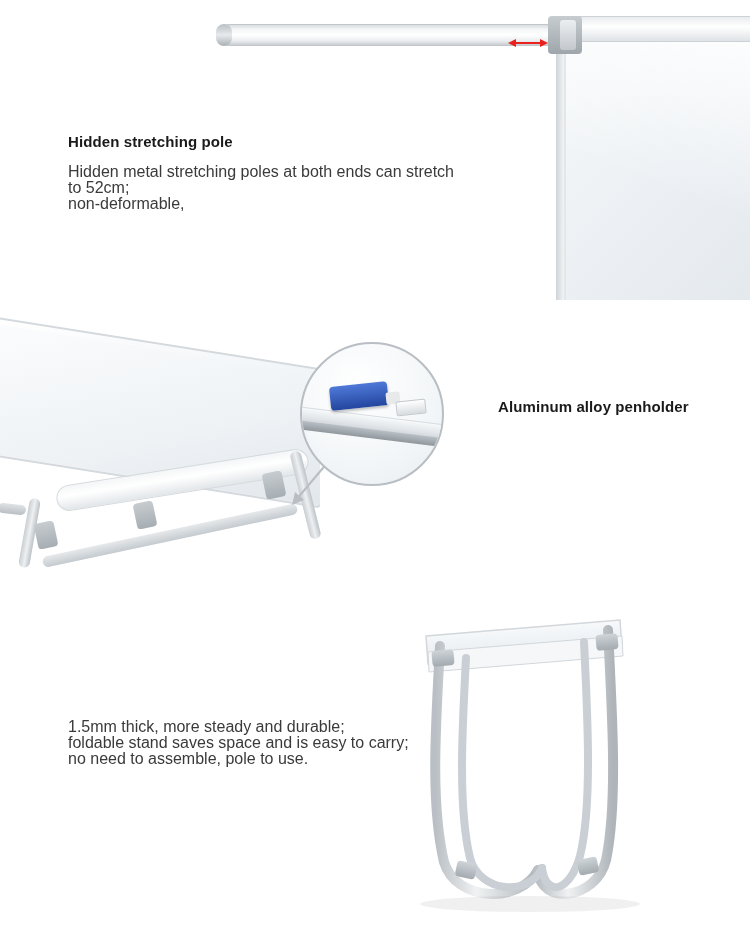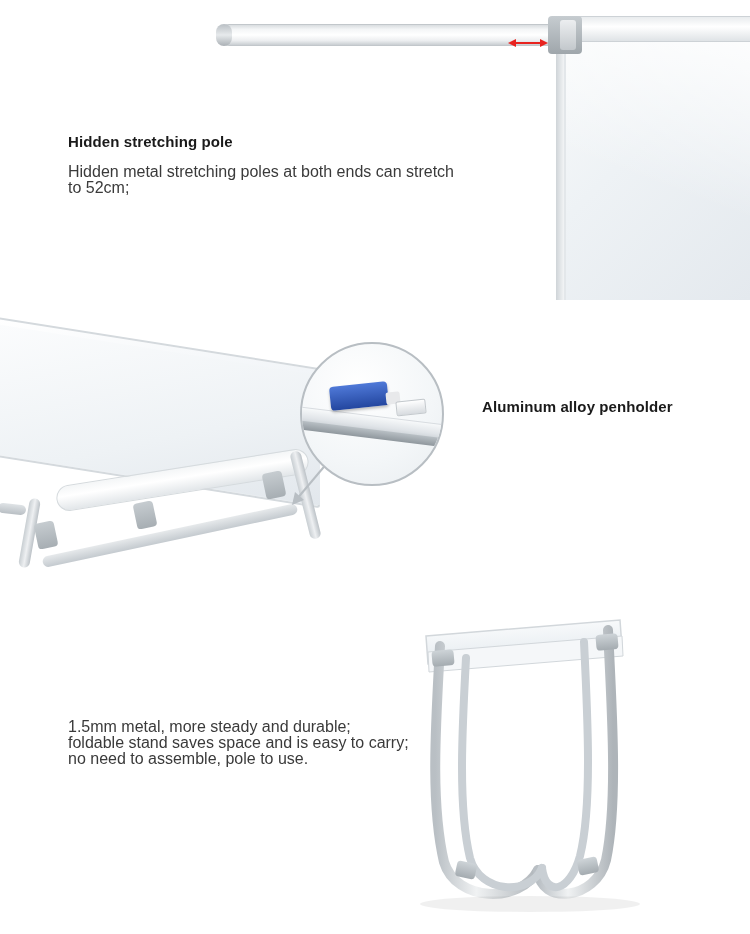--- a/index.html
+++ b/index.html
@@ -135,21 +135,21 @@
   }
 
   
   #section-penholder {
     position: absolute;
     left: 0; top: 330px;
     width: 750px; height: 285px;
   }
   #penholder-text {
     position: absolute;
-    left: 482px;
+    left: 498px;
     top: 68px;
     width: 250px;
   }
   
   .ph-board {
     position: absolute;
     left: -10px;
     top: 12px;
     width: 330px;
     height: 140px;
@@ -324,20 +324,21 @@
     <svg class="red-arrow" viewBox="0 0 40 10">
       <line x1="6" y1="5" x2="34" y2="5" stroke="#e8231f" stroke-width="2"></line>
       <polygon points="0,5 8,1 8,9" fill="#e8231f"></polygon>
       <polygon points="40,5 32,1 32,9" fill="#e8231f"></polygon>
     </svg>
 
     <div id="pole-text">
       <h2 class="feature-title">Hidden stretching pole</h2>
       <p class="feature-body">
         <span class="line">Hidden metal stretching poles at both ends can stretch to 52cm;</span>
+        <span class="line">non-deformable,</span>
       </p>
     </div>
   </div>
 
   <div id="section-penholder">
 
     <div class="ph-board"></div>
     <div class="ph-board-inner"></div>
     <div class="ph-tray"></div>
 
@@ -401,20 +402,20 @@
       <rect x="62" y="38" width="22" height="16" rx="4" fill="url(#clipG)" transform="rotate(-5 73 46)"></rect>
       <rect x="226" y="22" width="22" height="16" rx="4" fill="url(#clipG)" transform="rotate(-5 237 30)"></rect>
       <rect x="86" y="250" width="20" height="16" rx="4" fill="url(#clipG)" transform="rotate(12 96 258)"></rect>
       <rect x="208" y="246" width="20" height="16" rx="4" fill="url(#clipG)" transform="rotate(-12 218 254)"></rect>
 
       <ellipse cx="160" cy="292" rx="110" ry="8" fill="rgba(0,0,0,0.06)"></ellipse>
     </svg>
 
     <div id="stand-text">
       <p class="feature-body">
-        <span class="line">1.5mm metal, more steady and durable;</span>
+        <span class="line">1.5mm thick, more steady and durable;</span>
         <span class="line">foldable stand saves space and is easy to carry;</span>
         <span class="line">no need to assemble, pole to use.</span>
       </p>
     </div>
   </div>
 
 </div>
 
 </body></html>

